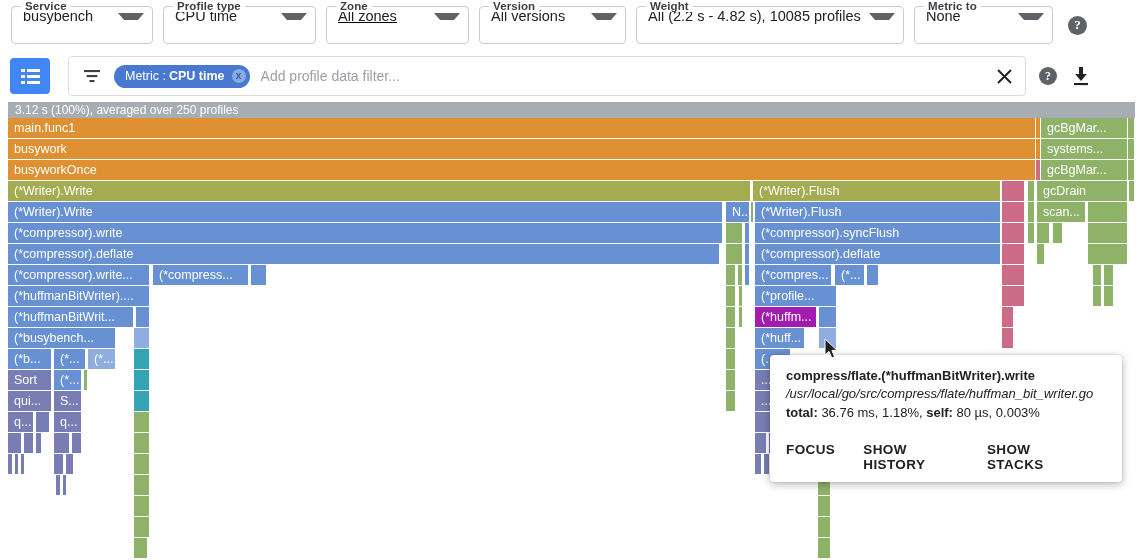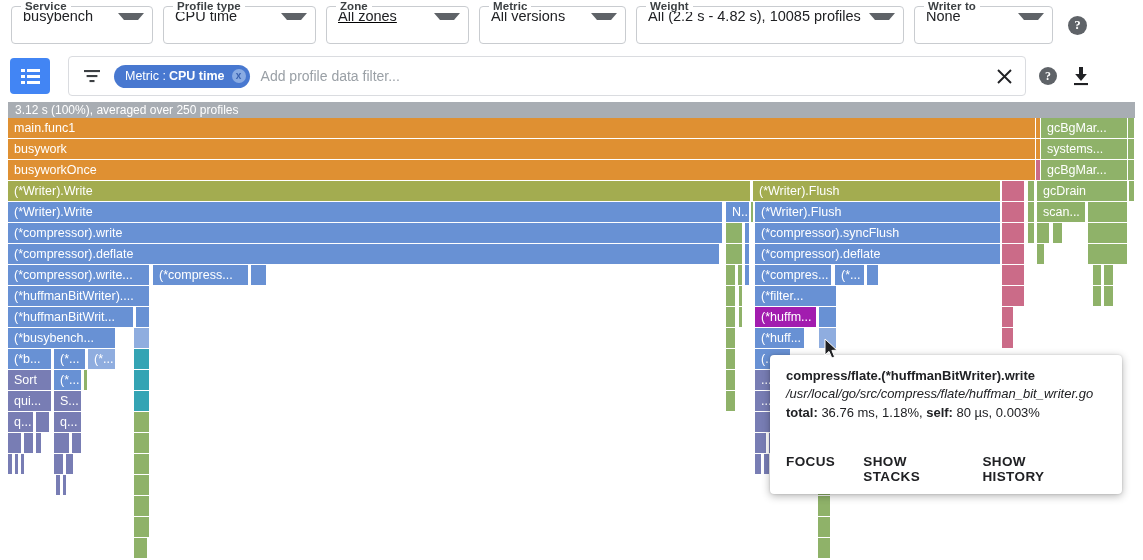--- a/index.html
+++ b/index.html
@@ -144,21 +144,21 @@
     background: #fff;
     border-radius: 4px;
     box-shadow: 0 2px 9px rgba(0,0,0,.30), 0 0 2px rgba(0,0,0,.18);
     padding: 13px 16px 8px 16px;
     z-index: 40;
   }
   .tt-title { font-size: 13px; font-weight: bold; color: #202124; }
   .tt-path  { font-size: 13px; font-style: italic; color: #202124; margin-top: 3px; }
   .tt-stats { font-size: 13px; color: #202124; margin-top: 4px; }
   .tt-stats b { font-weight: bold; }
-  .tt-actions { display: flex; margin-top: 34px; margin-bottom: 2px; }
+  .tt-actions { display: flex; margin-top: 22px; margin-bottom: 2px; }
   .tt-actions span {
     font-size: 13.5px; font-weight: bold; color: #202124;
     letter-spacing: .4px; margin-right: 28px;
   }
   .cursor { position: absolute; left: 824px; top: 338px; z-index: 60; }
 </style>
 </head>
 <body>
 
 <div class="toolbar">
@@ -175,33 +175,33 @@
     <span class="caret"></span>
   </div>
 
   <div class="field w-zone">
     <span class="legend">Zone</span>
     <span class="val">All zones</span>
     <span class="caret"></span>
   </div>
 
   <div class="field w-version">
-    <span class="legend">Metric</span>
+    <span class="legend">Version</span>
     <span class="val">All versions</span>
     <span class="caret"></span>
   </div>
 
   <div class="field w-weight">
     <span class="legend">Weight</span>
     <span class="val">All (2.2 s - 4.82 s), 10085 profiles</span>
     <span class="caret"></span>
   </div>
 
   <div class="field w-compare">
-    <span class="legend">Writer to</span>
+    <span class="legend">Metric to</span>
     <span class="val">None</span>
     <span class="caret"></span>
   </div>
 
   <div class="help-circle">?</div>
 </div>
 
 <div class="row2">
 
   <div class="listbtn">
@@ -301,21 +301,21 @@
     <div class="fr nolabel" style="left: 737px; top: 147px; width: 5px; background: rgb(104, 145, 212);"></div>
     <div class="fr" style="left: 747px; top: 147px; width: 77px; background: rgb(104, 145, 212);">(*compres...</div>
     <div class="fr" style="left: 827px; top: 147px; width: 30px; background: rgb(104, 145, 212);">(*...</div>
     <div class="fr nolabel" style="left: 859px; top: 147px; width: 12px; background: rgb(104, 145, 212);"></div>
     <div class="fr nolabel" style="left: 994px; top: 147px; width: 23px; background: rgb(203, 107, 136);"></div>
     <div class="fr nolabel" style="left: 1085px; top: 147px; width: 9px; background: rgb(143, 178, 105);"></div>
     <div class="fr nolabel" style="left: 1096px; top: 147px; width: 10px; background: rgb(143, 178, 105);"></div>
     <div class="fr" style="left: 0px; top: 168px; width: 142px; background: rgb(104, 145, 212);">(*huffmanBitWriter)....</div>
     <div class="fr nolabel" style="left: 718px; top: 168px; width: 10px; background: rgb(143, 178, 105);"></div>
     <div class="fr nolabel" style="left: 731px; top: 168px; width: 4px; background: rgb(143, 178, 105);"></div>
-    <div class="fr" style="left: 747px; top: 168px; width: 82px; background: rgb(104, 145, 212);">(*filter...</div>
+    <div class="fr" style="left: 747px; top: 168px; width: 82px; background: rgb(104, 145, 212);">(*profile...</div>
     <div class="fr nolabel" style="left: 994px; top: 168px; width: 23px; background: rgb(203, 107, 136);"></div>
     <div class="fr nolabel" style="left: 1085px; top: 168px; width: 9px; background: rgb(143, 178, 105);"></div>
     <div class="fr nolabel" style="left: 1096px; top: 168px; width: 10px; background: rgb(143, 178, 105);"></div>
     <div class="fr" style="left: 0px; top: 189px; width: 126px; background: rgb(104, 145, 212);">(*huffmanBitWrit...</div>
     <div class="fr nolabel" style="left: 128px; top: 189px; width: 14px; background: rgb(104, 145, 212);"></div>
     <div class="fr nolabel" style="left: 718px; top: 189px; width: 10px; background: rgb(143, 178, 105);"></div>
     <div class="fr nolabel" style="left: 731px; top: 189px; width: 4px; background: rgb(143, 178, 105);"></div>
     <div class="fr" style="left: 747px; top: 189px; width: 62px; background: #a21caf;">(*huffm...</div>
     <div class="fr nolabel" style="left: 811px; top: 189px; width: 18px; background: rgb(104, 145, 212);"></div>
     <div class="fr nolabel" style="left: 994px; top: 189px; width: 12px; background: rgb(203, 107, 136);"></div>
@@ -376,20 +376,20 @@
   </div>
 
 <div class="tooltip">
   <div class="tt-title">compress/flate.(*huffmanBitWriter).write</div>
   <div class="tt-path">/usr/local/go/src/compress/flate/huffman_bit_writer.go</div>
   <div class="tt-stats">
     <b>total:</b><span> 36.76 ms, 1.18%, </span><b>self:</b><span> 80 µs, 0.003%</span>
   </div>
   <div class="tt-actions">
     <span>FOCUS</span>
+    <span>SHOW HISTORY</span>
     <span>SHOW STACKS</span>
-    <span>SHOW HISTORY</span>
   </div>
 </div>
 
 <svg class="cursor" width="16" height="23" viewBox="0 0 16 23">
   <path d="M1,1 L1,17 L5,13.4 L7.8,20 L10.6,18.8 L7.9,12.4 L13,12.2 Z" fill="#202124" stroke="#fff" stroke-width="1"></path>
 </svg>
 
 </body></html>

